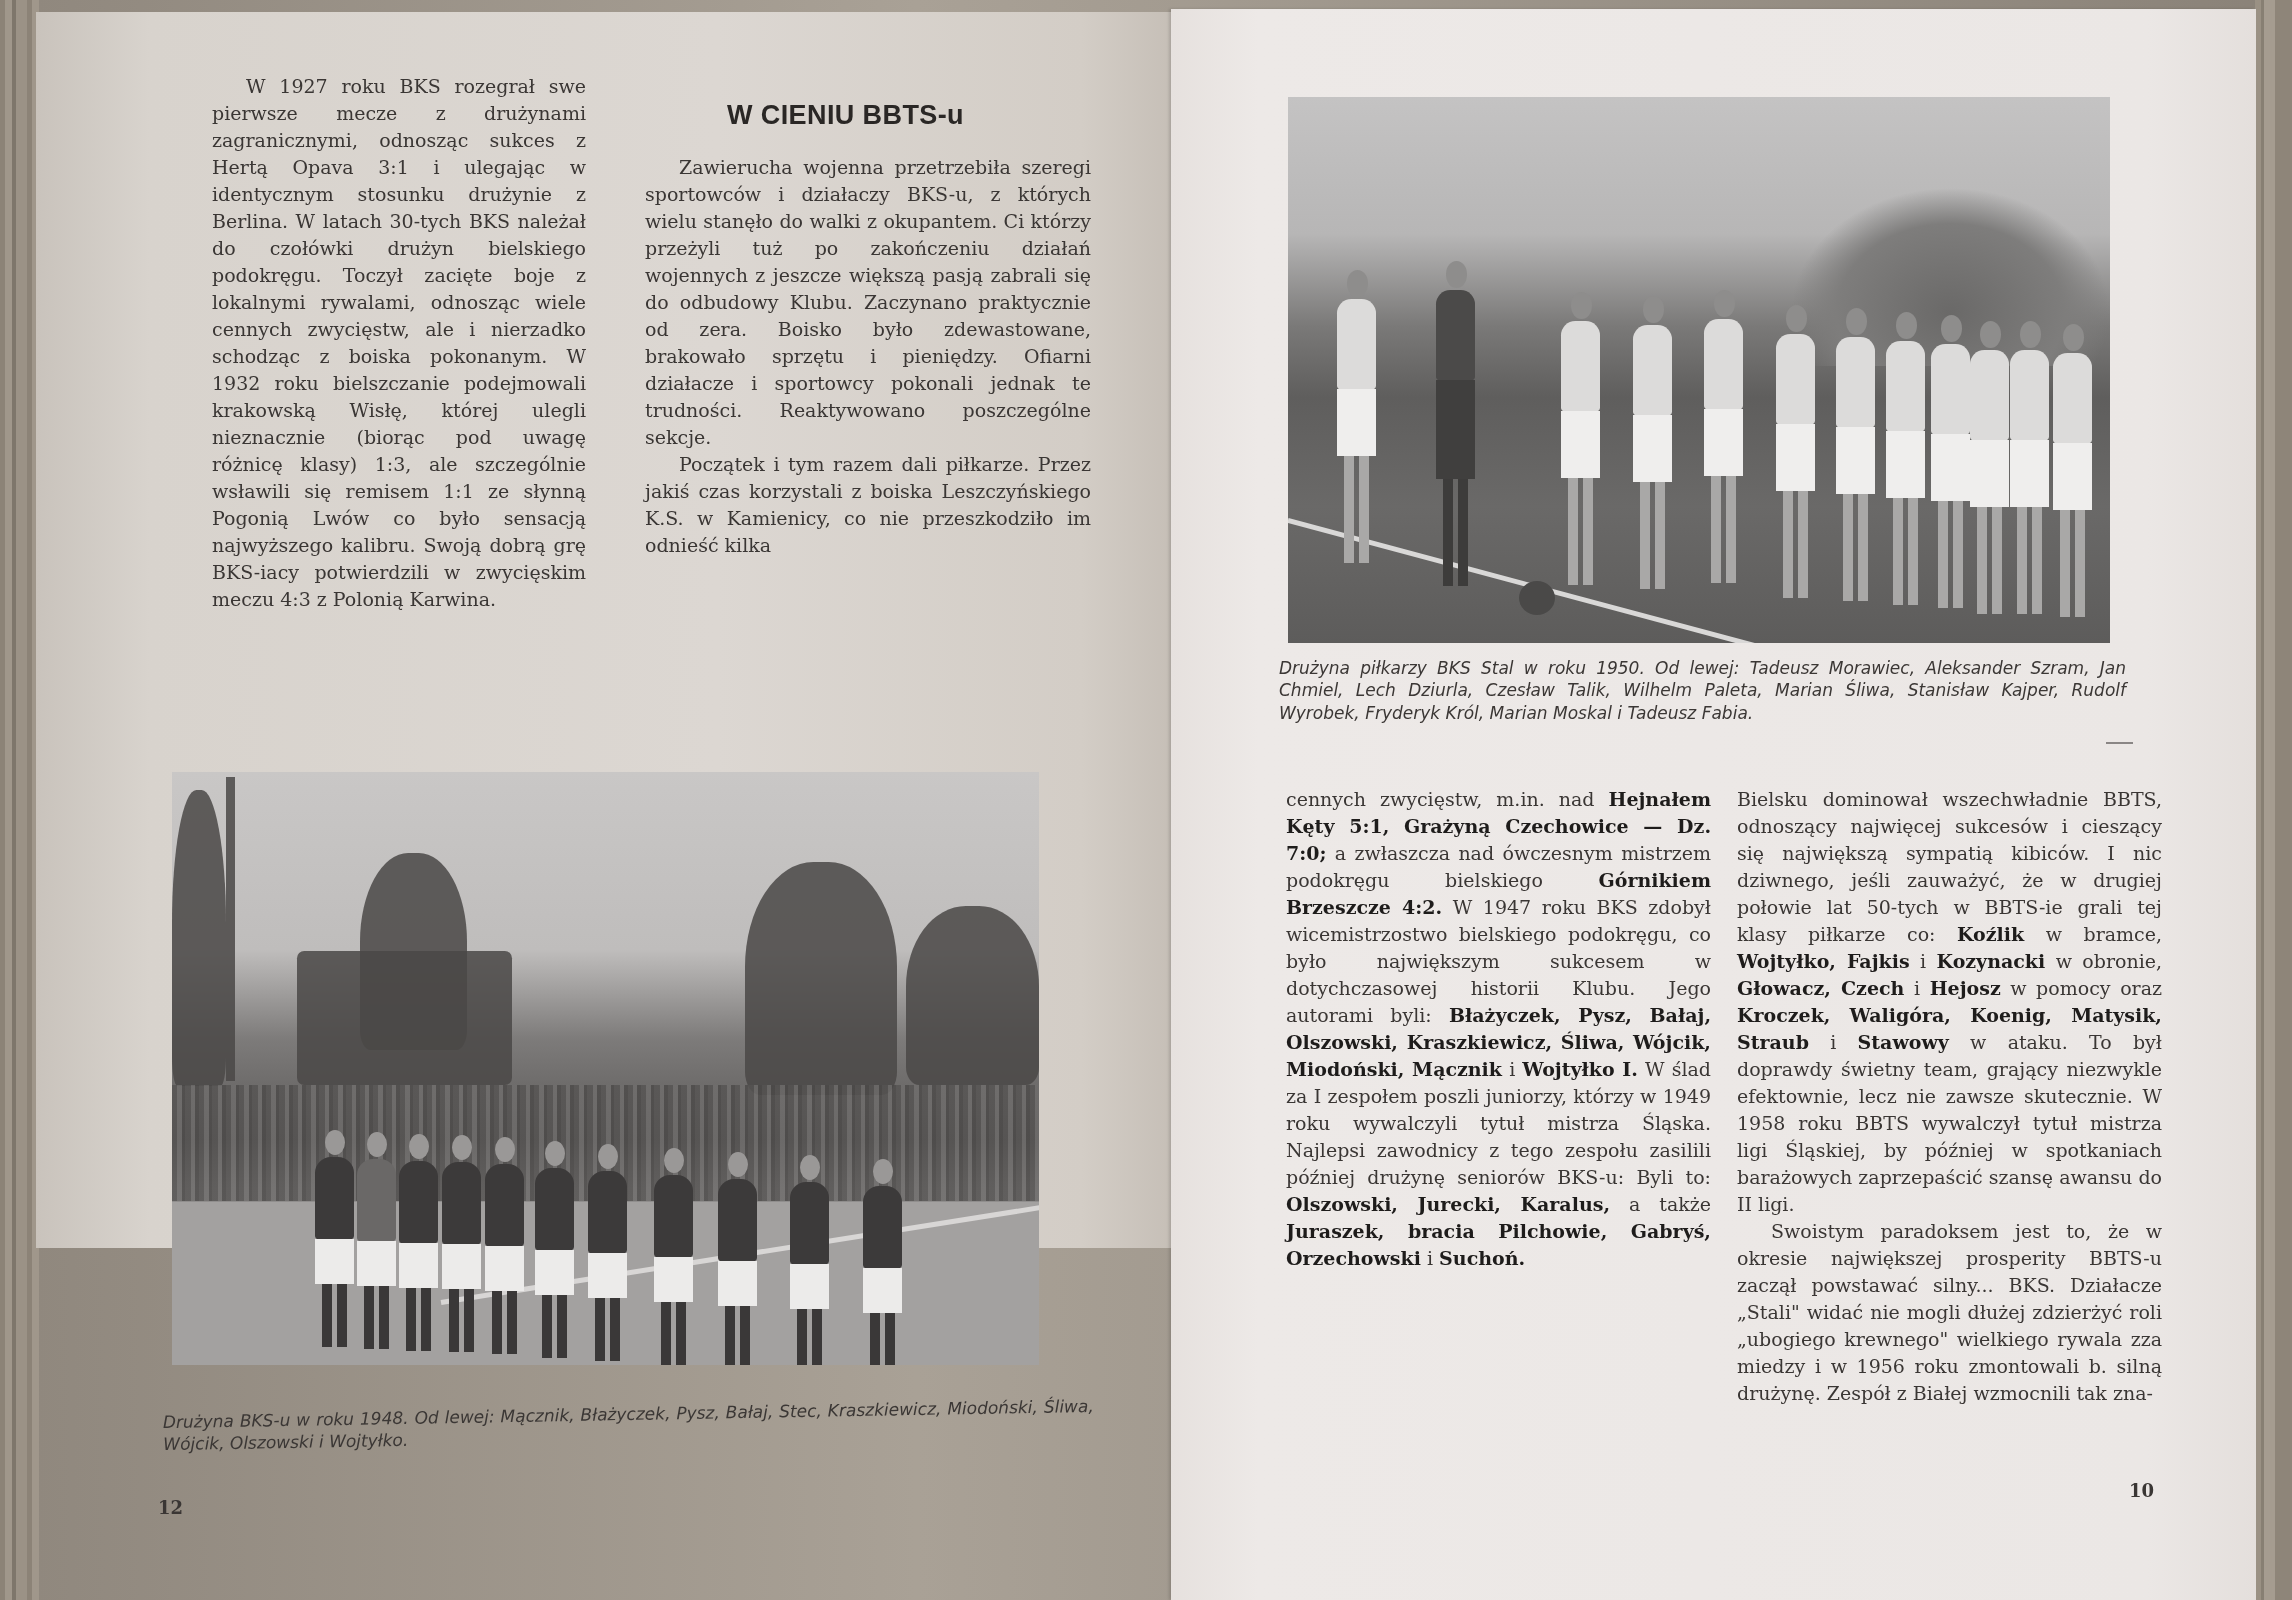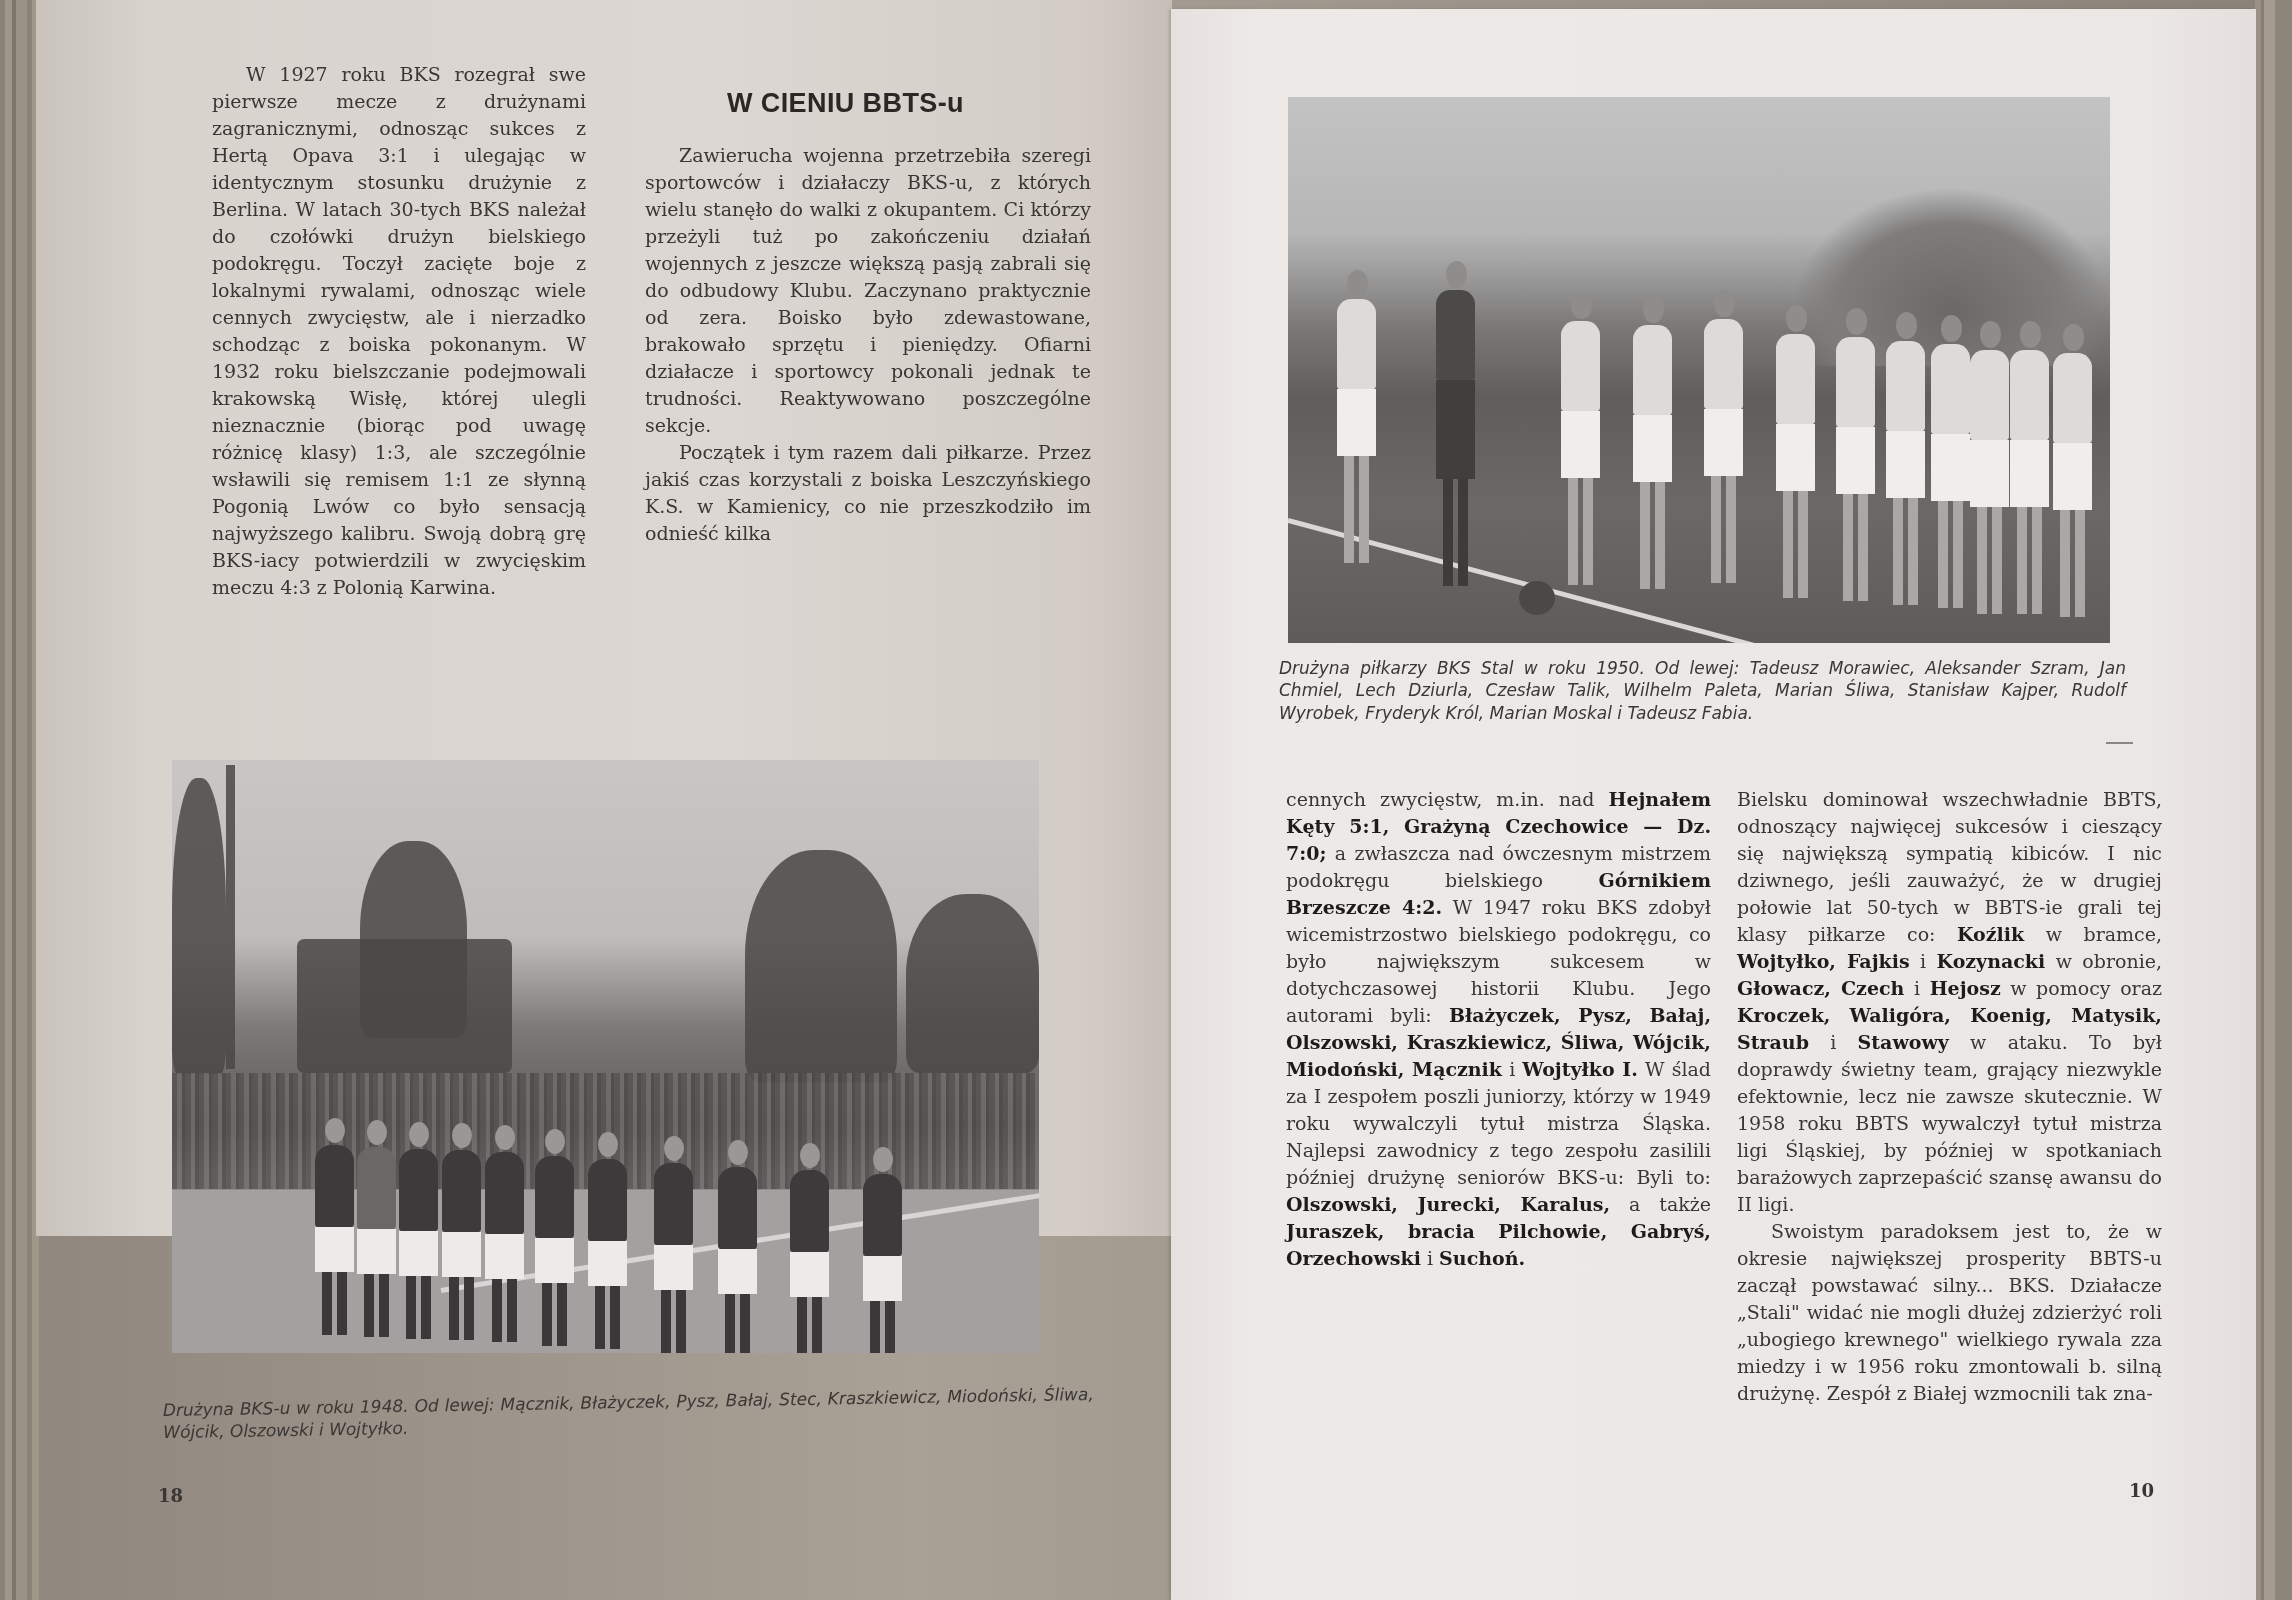--- a/index.html
+++ b/index.html
@@ -5,21 +5,21 @@
   html, body { margin:0; padding:0; }
   body {
     width:2293px; height:1600px; position:relative; overflow:hidden;
     background: linear-gradient(90deg,#8f877d 0%,#a9a196 40%,#8a8278 100%);
     font-family: "DejaVu Serif", serif;
   }
   .wood-left { position:absolute; left:0; top:0; width:39px; height:1600px;
     background: repeating-linear-gradient(90deg,#8c8377 0 5.4px,#a0978b 5.4px 12.5px,#7e766b 12.5px 16px,#9b9286 16px 27px); }
   .wood-right { position:absolute; right:0; top:0; width:38px; height:1600px;
     background: repeating-linear-gradient(90deg,#9a9184 0 6.3px,#877f73 6.3px 9px,#a59c90 9px 19.7px,#8e8579 19.7px 38px); }
-  .page { position:absolute; top:0; height:1236px; color:#2e2b29; }
+  .page { position:absolute; top:12px; height:1236px; color:#2e2b29; }
   .page-left { left:36px; width:1136px;
     background: linear-gradient(90deg,#c9c3bc 0%,#d8d3cd 10%,#dcd7d2 60%,#d3cdc6 92%,#c6bfb7 100%); }
   .page-right { left:1171px; width:1085px; top:9px; height:1591px;
     background: linear-gradient(90deg,#e6e1de 0%,#ede9e7 8%,#ebe7e5 90%,#e4dfdc 100%);
     box-shadow: -1.8px 0 2.7px rgba(0,0,0,0.15); }
   .col { position:absolute; font-size:19px; line-height:27px; text-align:justify; color:#3a3634; }
   .col p { margin:0; text-indent:34px; }
   .col p.noindent { text-indent:0; }
   .col b { color:#1e1c1b; }
   .heading { position:absolute; font-family:Liberation Sans, sans-serif; font-weight:bold;
@@ -147,21 +147,21 @@
     <div class="player48" style="left:691px;top:414px;">
         <div class="head"></div>
         <div class="shirt"></div>
         <div class="shorts"></div>
         <div class="legs"></div>
       </div>
   </div>
 
   <div class="caption" style="left:127px; top:1391px; width:931px; transform:rotate(-1deg);">Drużyna BKS-u w roku 1948. Od lewej: Mącznik, Błażyczek, Pysz, Bałaj, Stec, Kraszkiewicz, Miodoński, Śliwa, Wójcik, Olszowski i Wojtyłko.</div>
 
-  <div class="pageno" style="left:122px; top:1485px;">18</div>
+  <div class="pageno" style="left:122px; top:1485px;">12</div>
 </div>
 
 <div class="page page-right">
   <div class="photo ph50" style="left:117px; top:88px;">
     <div class="trees"></div>
     <div class="line"></div>
     <div class="player50" style="left:49px;top:202px;">
         <div class="head"></div>
         <div class="shirt"></div>
         <div class="shorts"></div>

